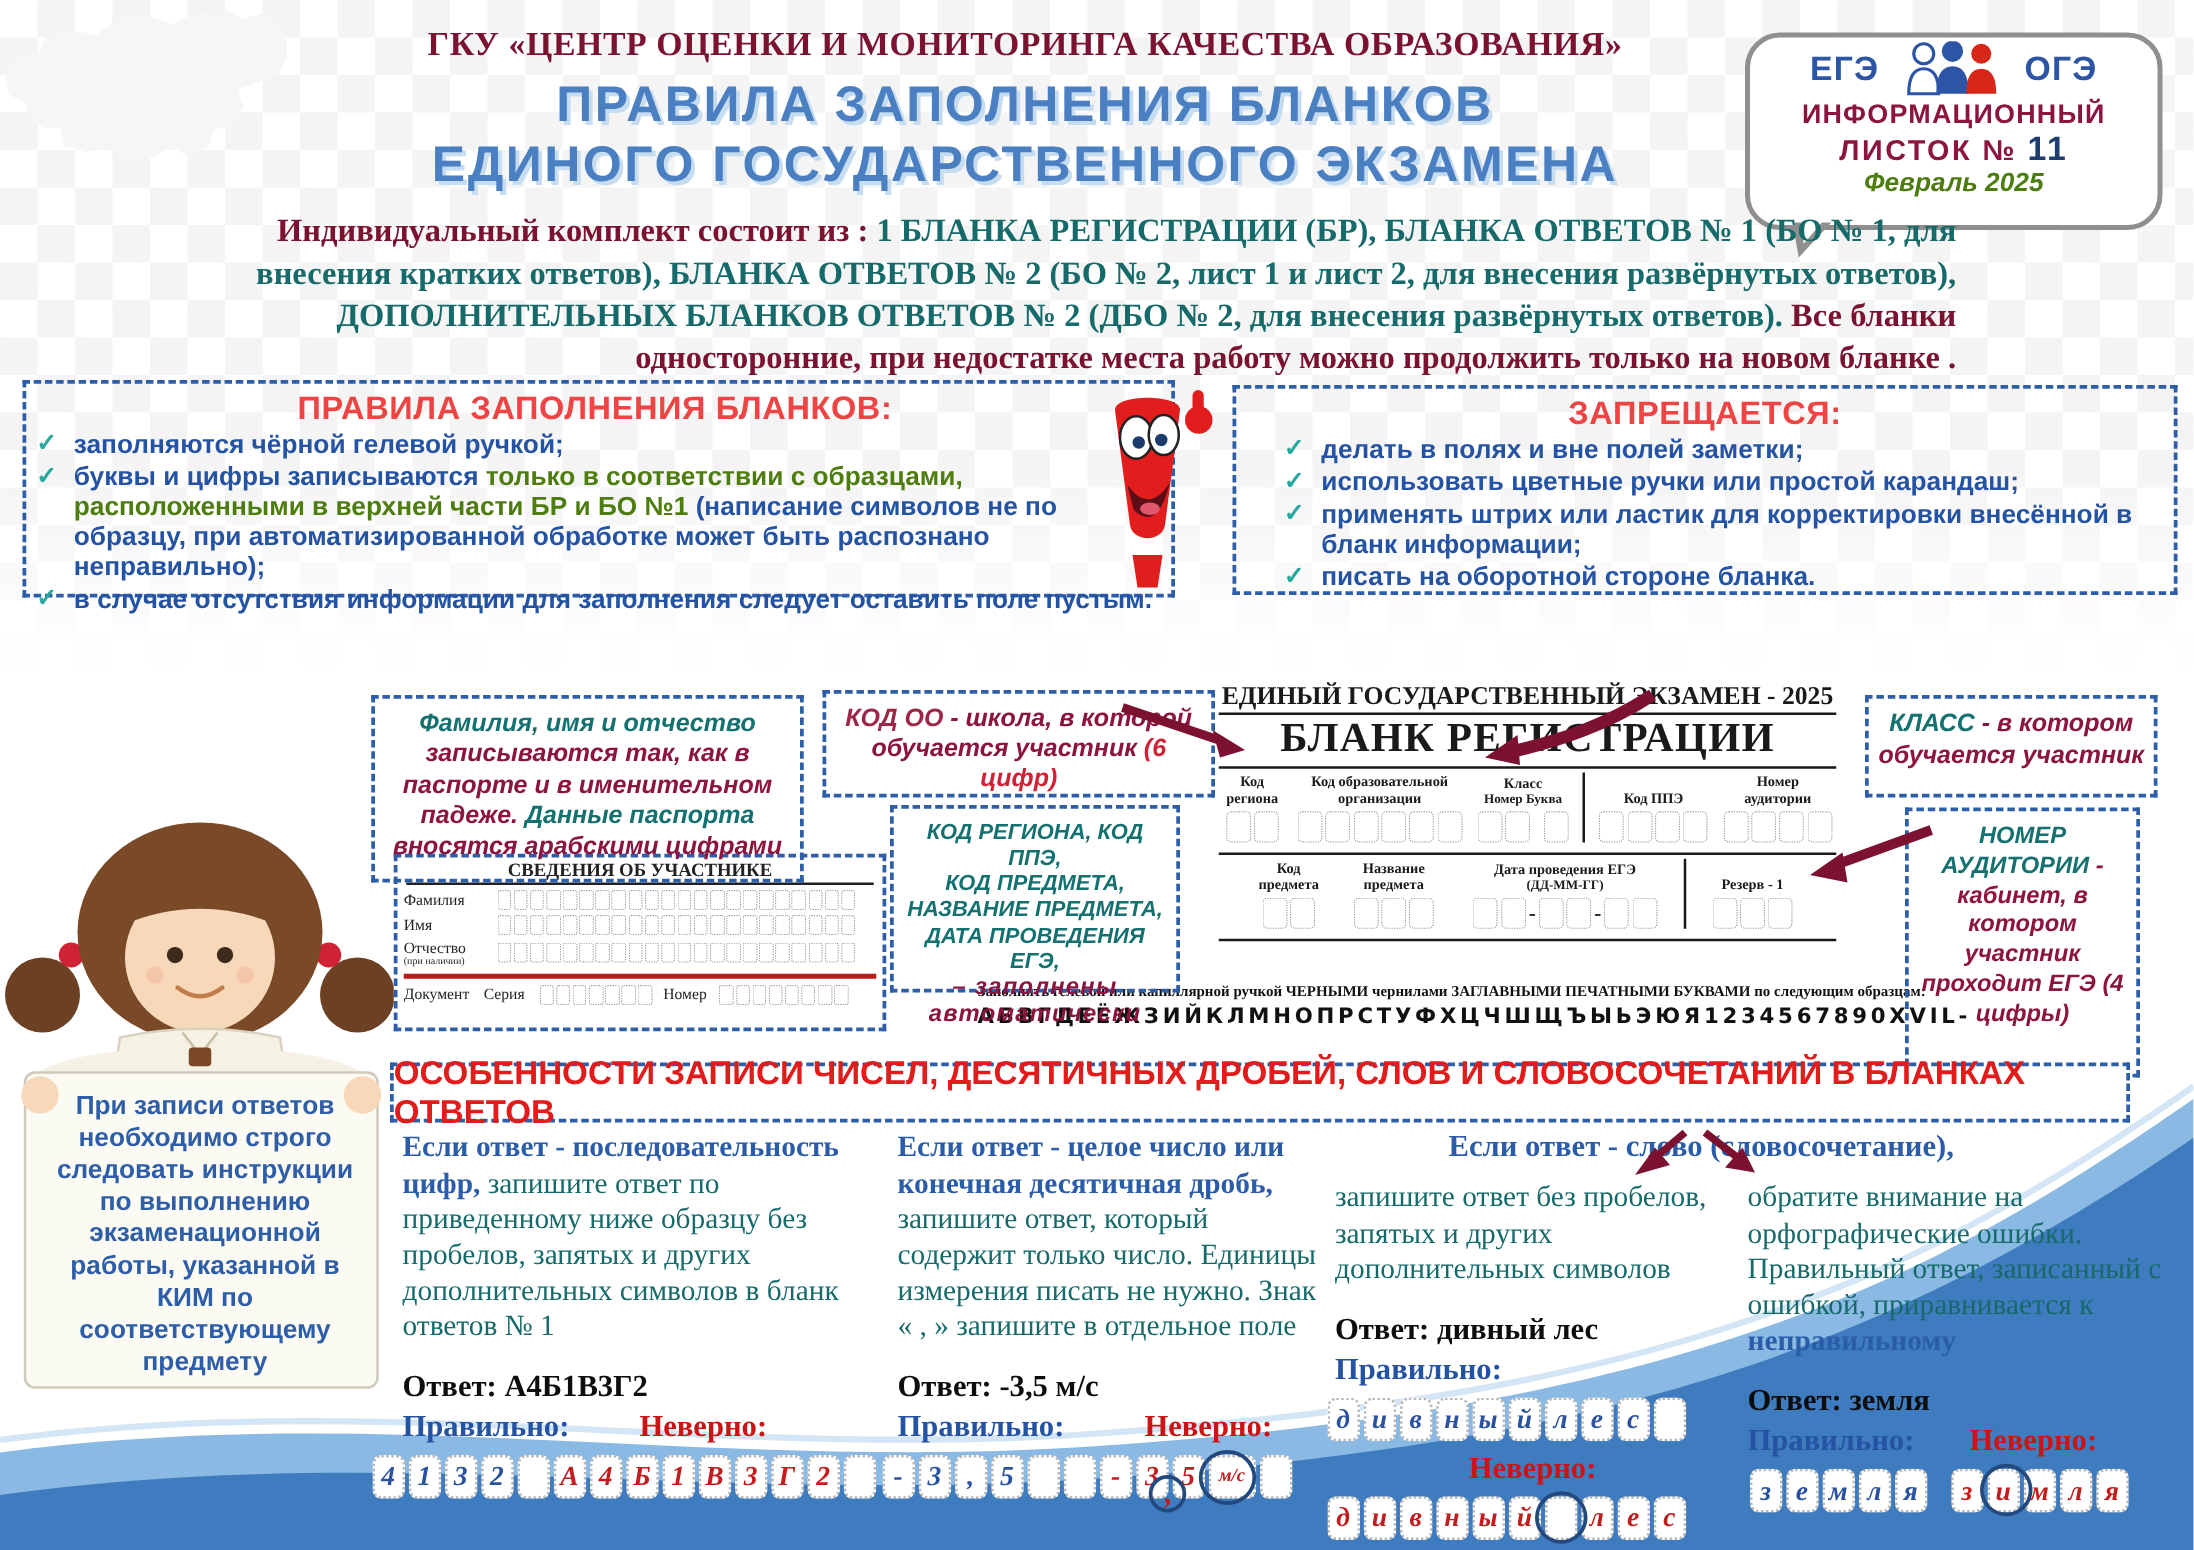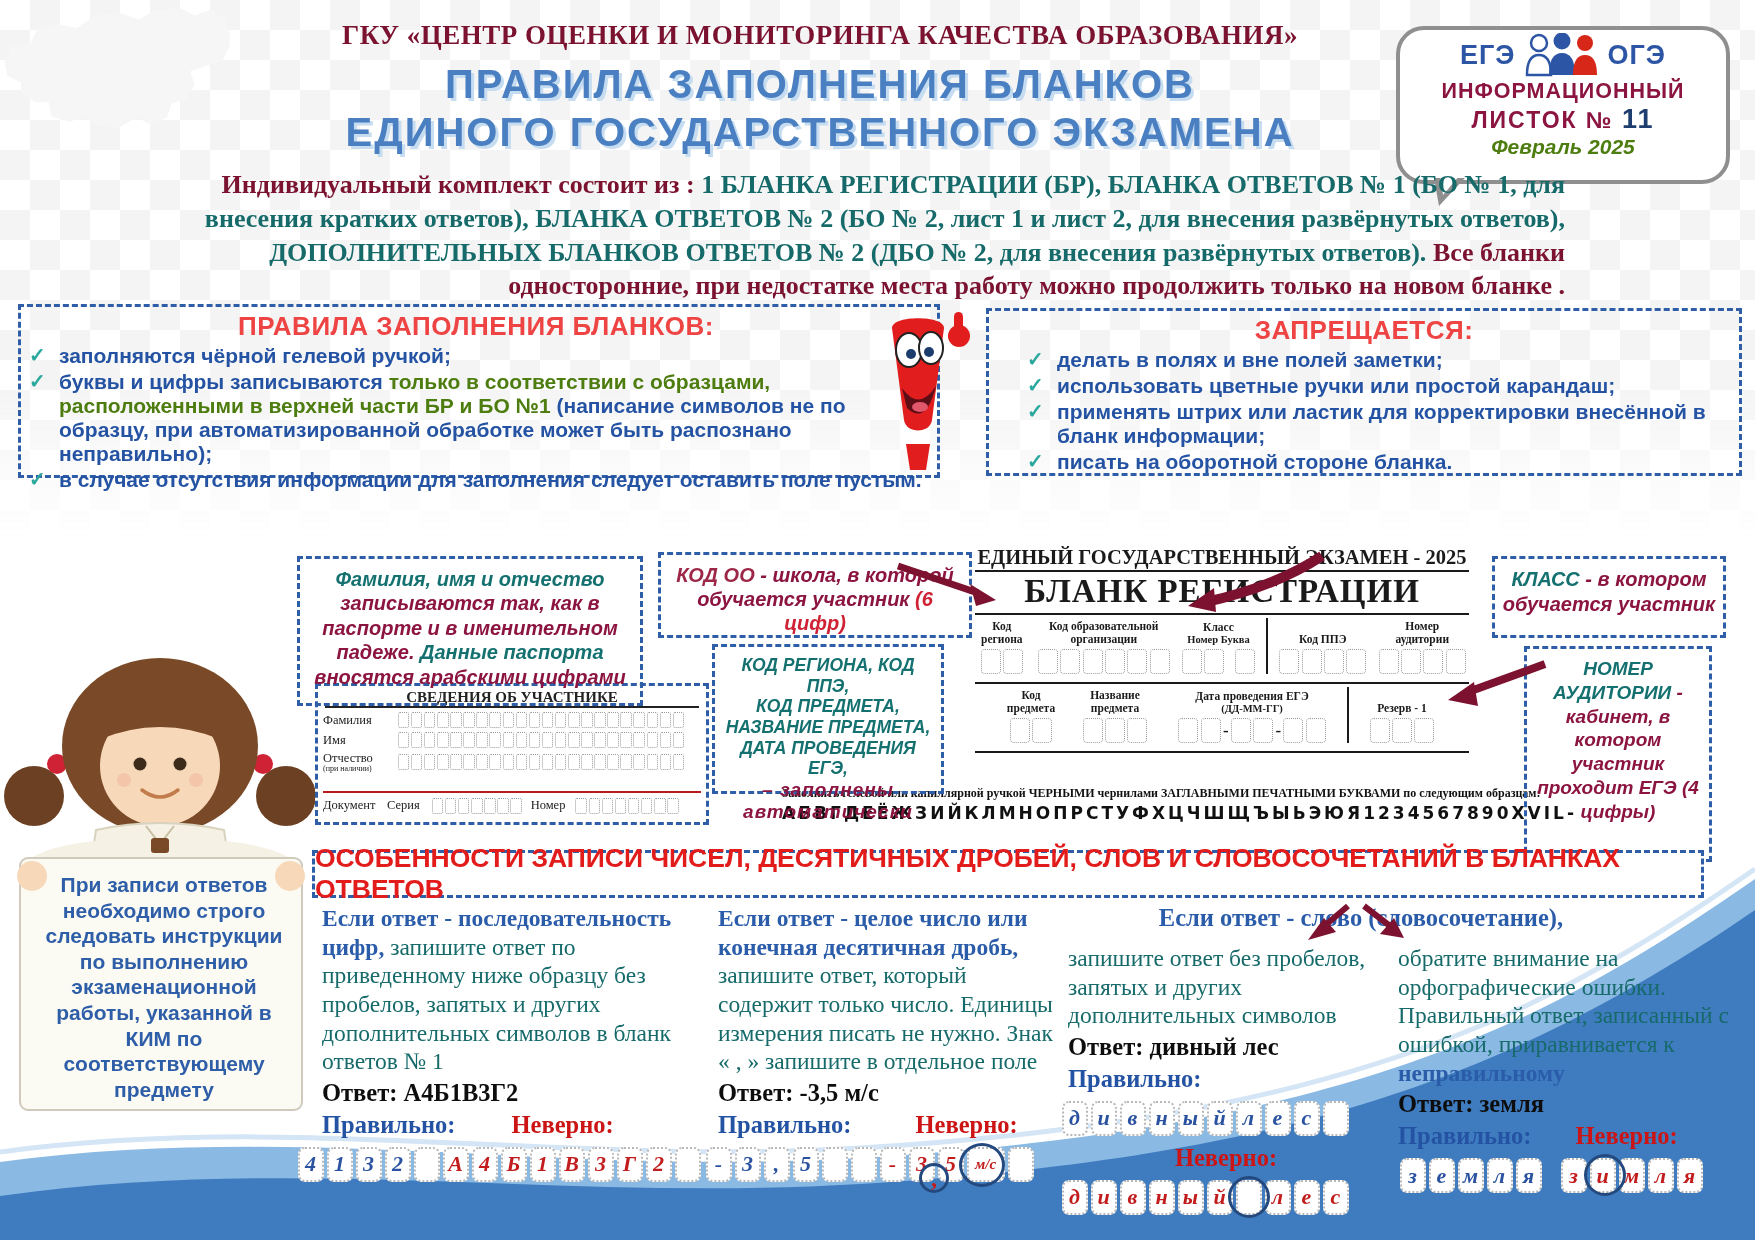--- a/index.html
+++ b/index.html
@@ -12,21 +12,21 @@
  -webkit-mask-image:linear-gradient(#000 70%,transparent);mask-image:linear-gradient(#000 70%,transparent)}
 .map{left:6px;top:24px;width:232px;height:140px;z-index:2;
  clip-path:polygon(2% 44%,5% 33%,13% 31%,16% 21%,24% 17%,33% 20%,41% 11%,51% 9%,60% 14%,67% 7%,78% 6%,84% 11%,91% 7%,97% 14%,99% 24%,99% 33%,96% 43%,89% 47%,82% 51%,84% 61%,80% 71%,74% 74%,72% 84%,65% 89%,59% 84%,51% 91%,42% 90%,37% 83%,30% 87%,22% 83%,21% 73%,15% 73%,9% 66%,9% 59%,3% 54%)}
 .map .st{position:absolute;left:0;width:100%;height:34%}
 .org{position:absolute;left:255px;top:20px;width:1130px;text-align:center;font-family:"Liberation Serif",serif;font-weight:700;font-size:27px;color:#7a1230;letter-spacing:.5px;z-index:2}
 .t1,.t2{position:absolute;left:255px;width:1130px;text-align:center;font-weight:800;color:#4a7fc1;font-size:40px;letter-spacing:2px;text-shadow:3px 3px 0 #c6dcf0;z-index:2}
 .t1{top:62px}.t2{top:110px}
 .badge{position:absolute;left:1396px;top:26px;width:334px;height:158px;background:#fff;border:4px solid #8f8f8f;border-radius:28px;text-align:center;padding-top:2px;z-index:2}
 .badge:before{content:"";position:absolute;left:34px;bottom:-26px;width:0;height:0;border-top:28px solid #8f8f8f;border-right:26px solid transparent;border-left:5px solid transparent}
 .badge:after{content:"";position:absolute;left:40px;bottom:-15px;width:0;height:0;border-top:20px solid #fff;border-right:17px solid transparent;border-left:3px solid transparent}
-.logo-row{display:flex;align-items:center;justify-content:center;gap:3px;height:46px}
+.logo-row{display:flex;align-items:center;justify-content:center;gap:15px;height:46px}
 .ege,.oge{font-weight:800;color:#2d55a5;font-size:27px;letter-spacing:1px}
 .b1{color:#8c1440;font-weight:800;font-size:21.5px;letter-spacing:1px;margin-top:1px}
 .b2{color:#8c1440;font-weight:800;font-size:23px;letter-spacing:2px}
 .bnum{color:#1d3e6e;font-size:27px}
 .b3{color:#4d7c0f;font-weight:700;font-style:italic;font-size:21px}
 .intro{position:absolute;left:135px;top:168px;width:1430px;text-align:right;font-family:"Liberation Serif",serif;font-weight:700;font-size:26px;line-height:1.3;z-index:2}
 .mar{color:#7a1230}.teal{color:#166a6a}
 .dbox{position:absolute;border:3px dashed #2e5ea8;z-index:3}
 .rules{left:18px;top:304px;width:922px;height:174px;padding:4px 12px 4px 6px}
 .forb{left:986px;top:308px;width:756px;height:168px;padding:4px 12px}
@@ -59,31 +59,31 @@
 .sep{border-left:2.5px solid #1a1a1a;align-self:stretch}
 .dash{font-weight:700;font-size:17px;margin:0 1px;line-height:25px}
 .instr{position:absolute;left:782px;top:786px;width:700px;text-align:center;font-family:"Liberation Serif",serif;font-weight:700;font-size:12px;white-space:nowrap;z-index:3;color:#111}
 .alpha{position:absolute;left:782px;top:803px;width:700px;text-align:center;font-family:"DejaVu Sans",sans-serif;font-weight:700;font-size:17px;letter-spacing:3px;z-index:3;color:#111}
 .pform{position:absolute;left:315px;top:683px;width:394px;height:142px;border:3px dashed #2e5ea8;padding:3px 5px;background:#fff;font-family:"Liberation Serif",serif;z-index:3;color:#222}
 .pf-title{text-align:center;font-weight:700;font-size:15px;border-bottom:2px solid #222;margin:0 2px 2px}
 .pf-row{display:flex;align-items:center;margin-top:4px}
 .pf-lab{width:74px;font-size:12.5px;flex:none;line-height:1}
 .pf-note{font-size:8px;display:block}
 .pc{width:11.5px;height:16px;border:1.2px dotted #9a9a9a;border-radius:2px;margin:0 .8px;flex:none}
-.pf-doc{border-top:2px solid #b91c1c;margin-top:18px;padding-top:5px}
+.pf-doc{border-top:4px solid #b91c1c;margin-top:6px;padding-top:5px}
 .pf-doc .pf-lab{width:64px}
 .pf-mid{width:44px;font-size:12.5px;flex:none}
 .girl{position:absolute;left:0;top:618px;width:320px;height:500px;z-index:2}
 .sign-text{position:absolute;left:40px;top:872px;width:248px;text-align:center;font-weight:800;font-size:21px;line-height:1.22;color:#2e5ea8;z-index:3}
 .ftitle{position:absolute;left:312px;top:850px;width:1392px;height:48px;border:3px dashed #2e5ea8;display:flex;align-items:center;justify-content:center;color:#e21b1b;font-weight:800;font-size:26.5px;z-index:4;background:#fff}
 .fcol{position:absolute;z-index:3;font-family:"Liberation Serif",serif}
 .fpar{font-size:23.5px;line-height:1.22;color:#166a6a}
 .fhead{color:#2a5caa;font-weight:700}
 .fbody{color:#166a6a}
-.fans{font-weight:700;color:#0d0d0d;font-size:24.5px;margin-top:3px}
+.fans{font-weight:700;color:#0d0d0d;font-size:24.5px;margin-top:20px}
 .flabels{display:flex;font-weight:700;font-size:24.5px;margin-top:4px}
 .lcor{color:#2553a3}.lwr{color:#cc1414}
 .lwr2{text-align:center;color:#cc1414;font-weight:700;font-size:24.5px;margin-top:8px;font-family:"Liberation Serif",serif}
 .cells{display:flex;position:relative;margin-top:8px}
 .ac{width:26px;height:35px;border:2px dotted #b8b8b8;border-radius:7px;margin:0 1.5px;display:flex;align-items:center;justify-content:center;font-weight:700;font-size:22px;font-family:"Liberation Serif",serif;flex:none;background:#fff}
 .cb{color:#2a52a0}.cr{color:#c21c1c}
 .ac.wide{width:38px;font-size:15px}
 .circ{position:absolute;border:3px solid #24497e;border-radius:50%;z-index:5}
 .c1{left:322px;top:904px;width:394px}
 .c2{left:718px;top:904px;width:344px}

